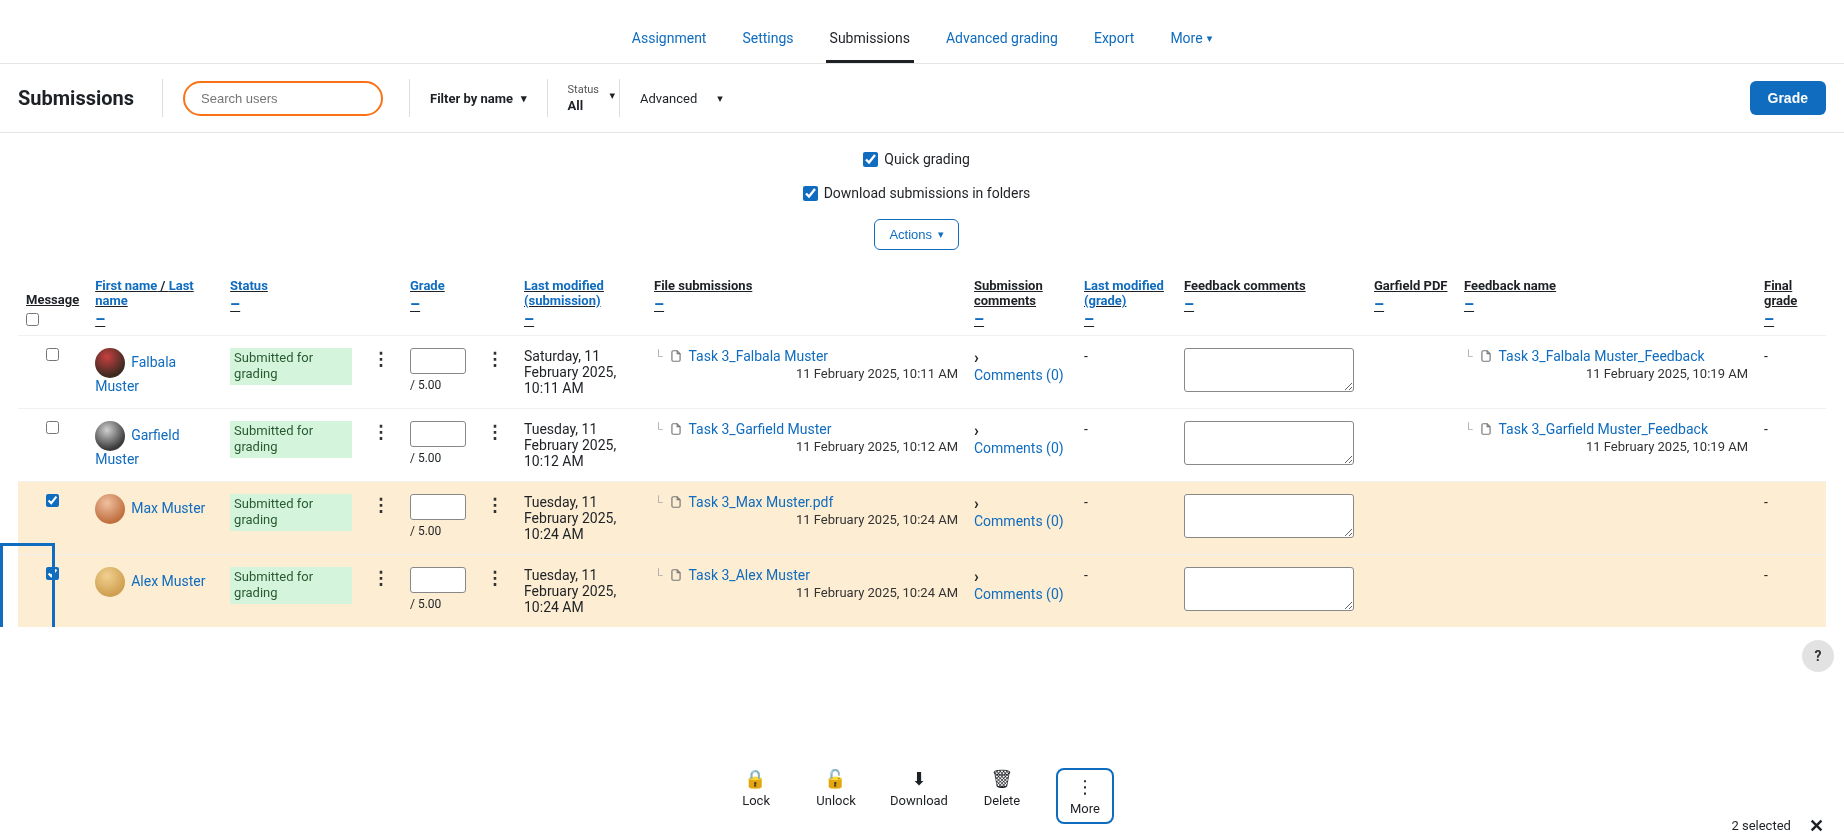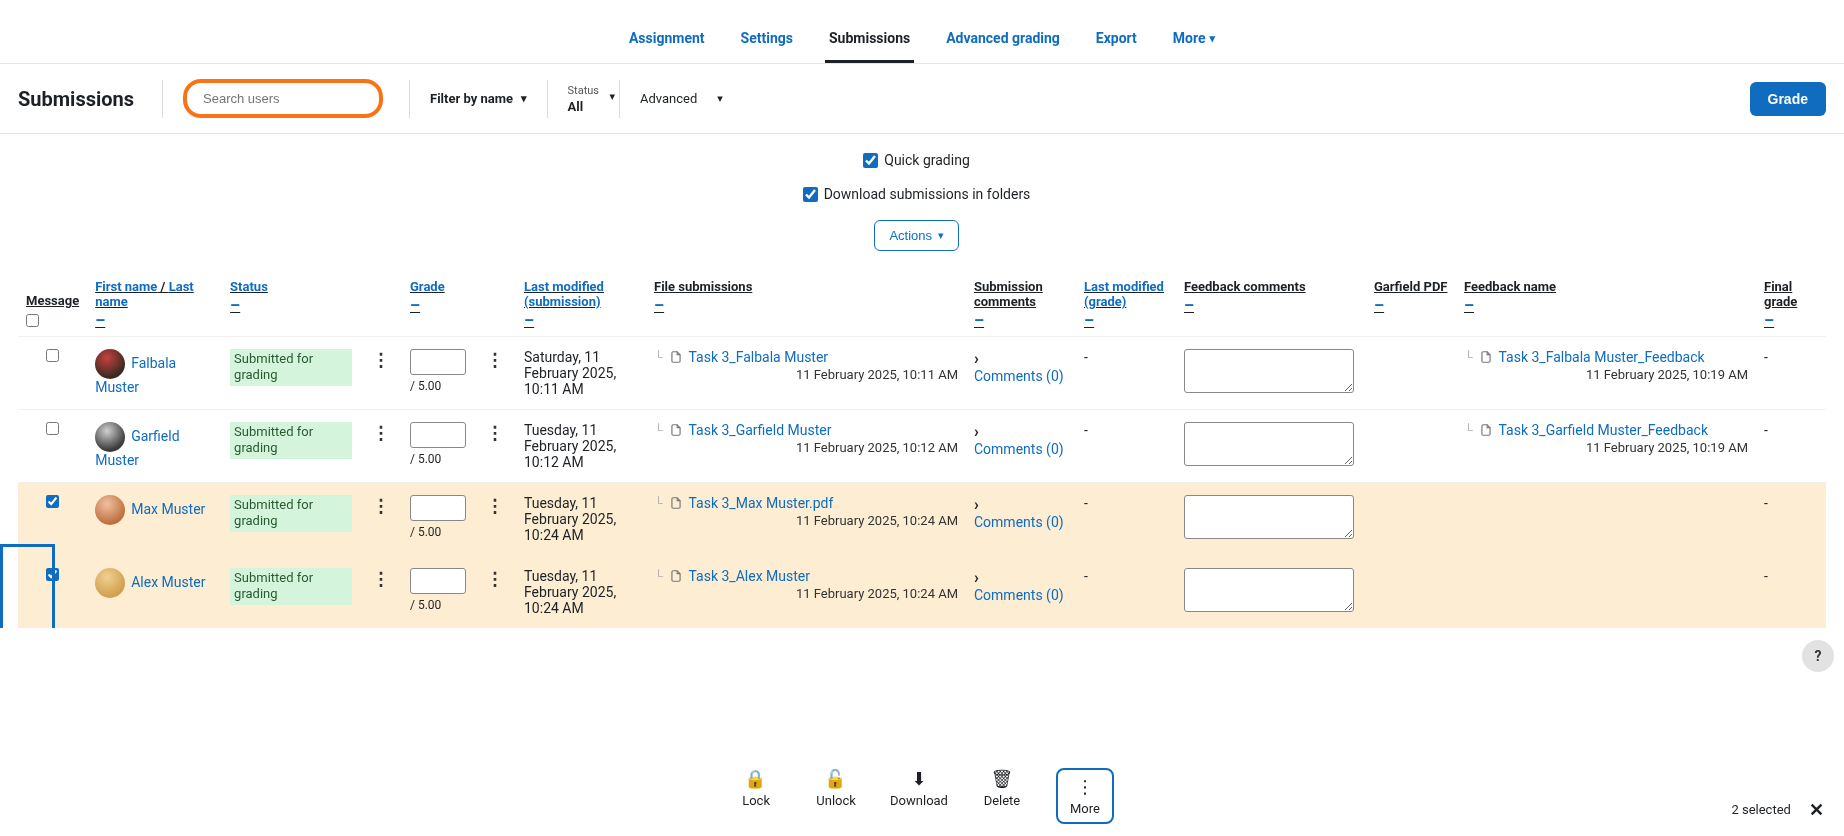--- a/index.html
+++ b/index.html
@@ -32,40 +32,40 @@
     display:flex;
     justify-content:center;
     gap:28px;
     font-size:14px;
   }
   .tab {
     padding: 10px 4px 14px 4px;
     color:#0f6cbf;
     cursor:pointer;
     border-bottom:3px solid transparent;
-    display:flex; align-items:center; gap:4px;font-weight:bold;
+    display:flex; align-items:center; gap:4px;
   }
   .tab.active {
     color:#1d2125;
     border-bottom-color:#1d2125;
   }
   .tab.more .chev { font-size:11px; color:#0f6cbf; }
   .filters-bar {
     display:flex;
     align-items:center;
     padding: 15px 18px;
     border-bottom:1px solid #e5e5e5;
   }
   .filters-title { font-size:20px; font-weight:700; margin-right: 28px; }
   .divider {
     width:1px; height:38px; background:#ddd;
   }
   .search-pill {
     margin:0 26px 0 0;
-    border:4px solid #f97316;
+    border:2px solid #f97316;
     border-radius:18px;
     padding:8px 16px;
     width:200px;
     font-size:13px;
     color:#555;
   }
   .dropdown-btn {
     display:flex; align-items:center; gap:8px;
     padding:4px 20px;
     font-size:13px;
@@ -233,21 +233,21 @@
     cursor:pointer;
     min-width:52px;
   }
   .bbar-item .icn { font-size:18px; }
   .bbar-more{
     border:2px solid #0f6cbf;
     border-radius:8px;
     padding:6px 12px;
   }
   .bottom-right {
-    position:absolute; right:20px; bottom:16px;
+    position:absolute; right:20px; bottom:0;
     display:flex; align-items:center; gap:18px;
     font-size:13px;
   }
   .close-x { font-size:18px; cursor:pointer; font-weight:700;}
   
   .popup {
     position:absolute;
     background:#fff;
     border:1px solid #ccc;
     box-shadow:0 4px 18px rgba(0,0,0,.15);

